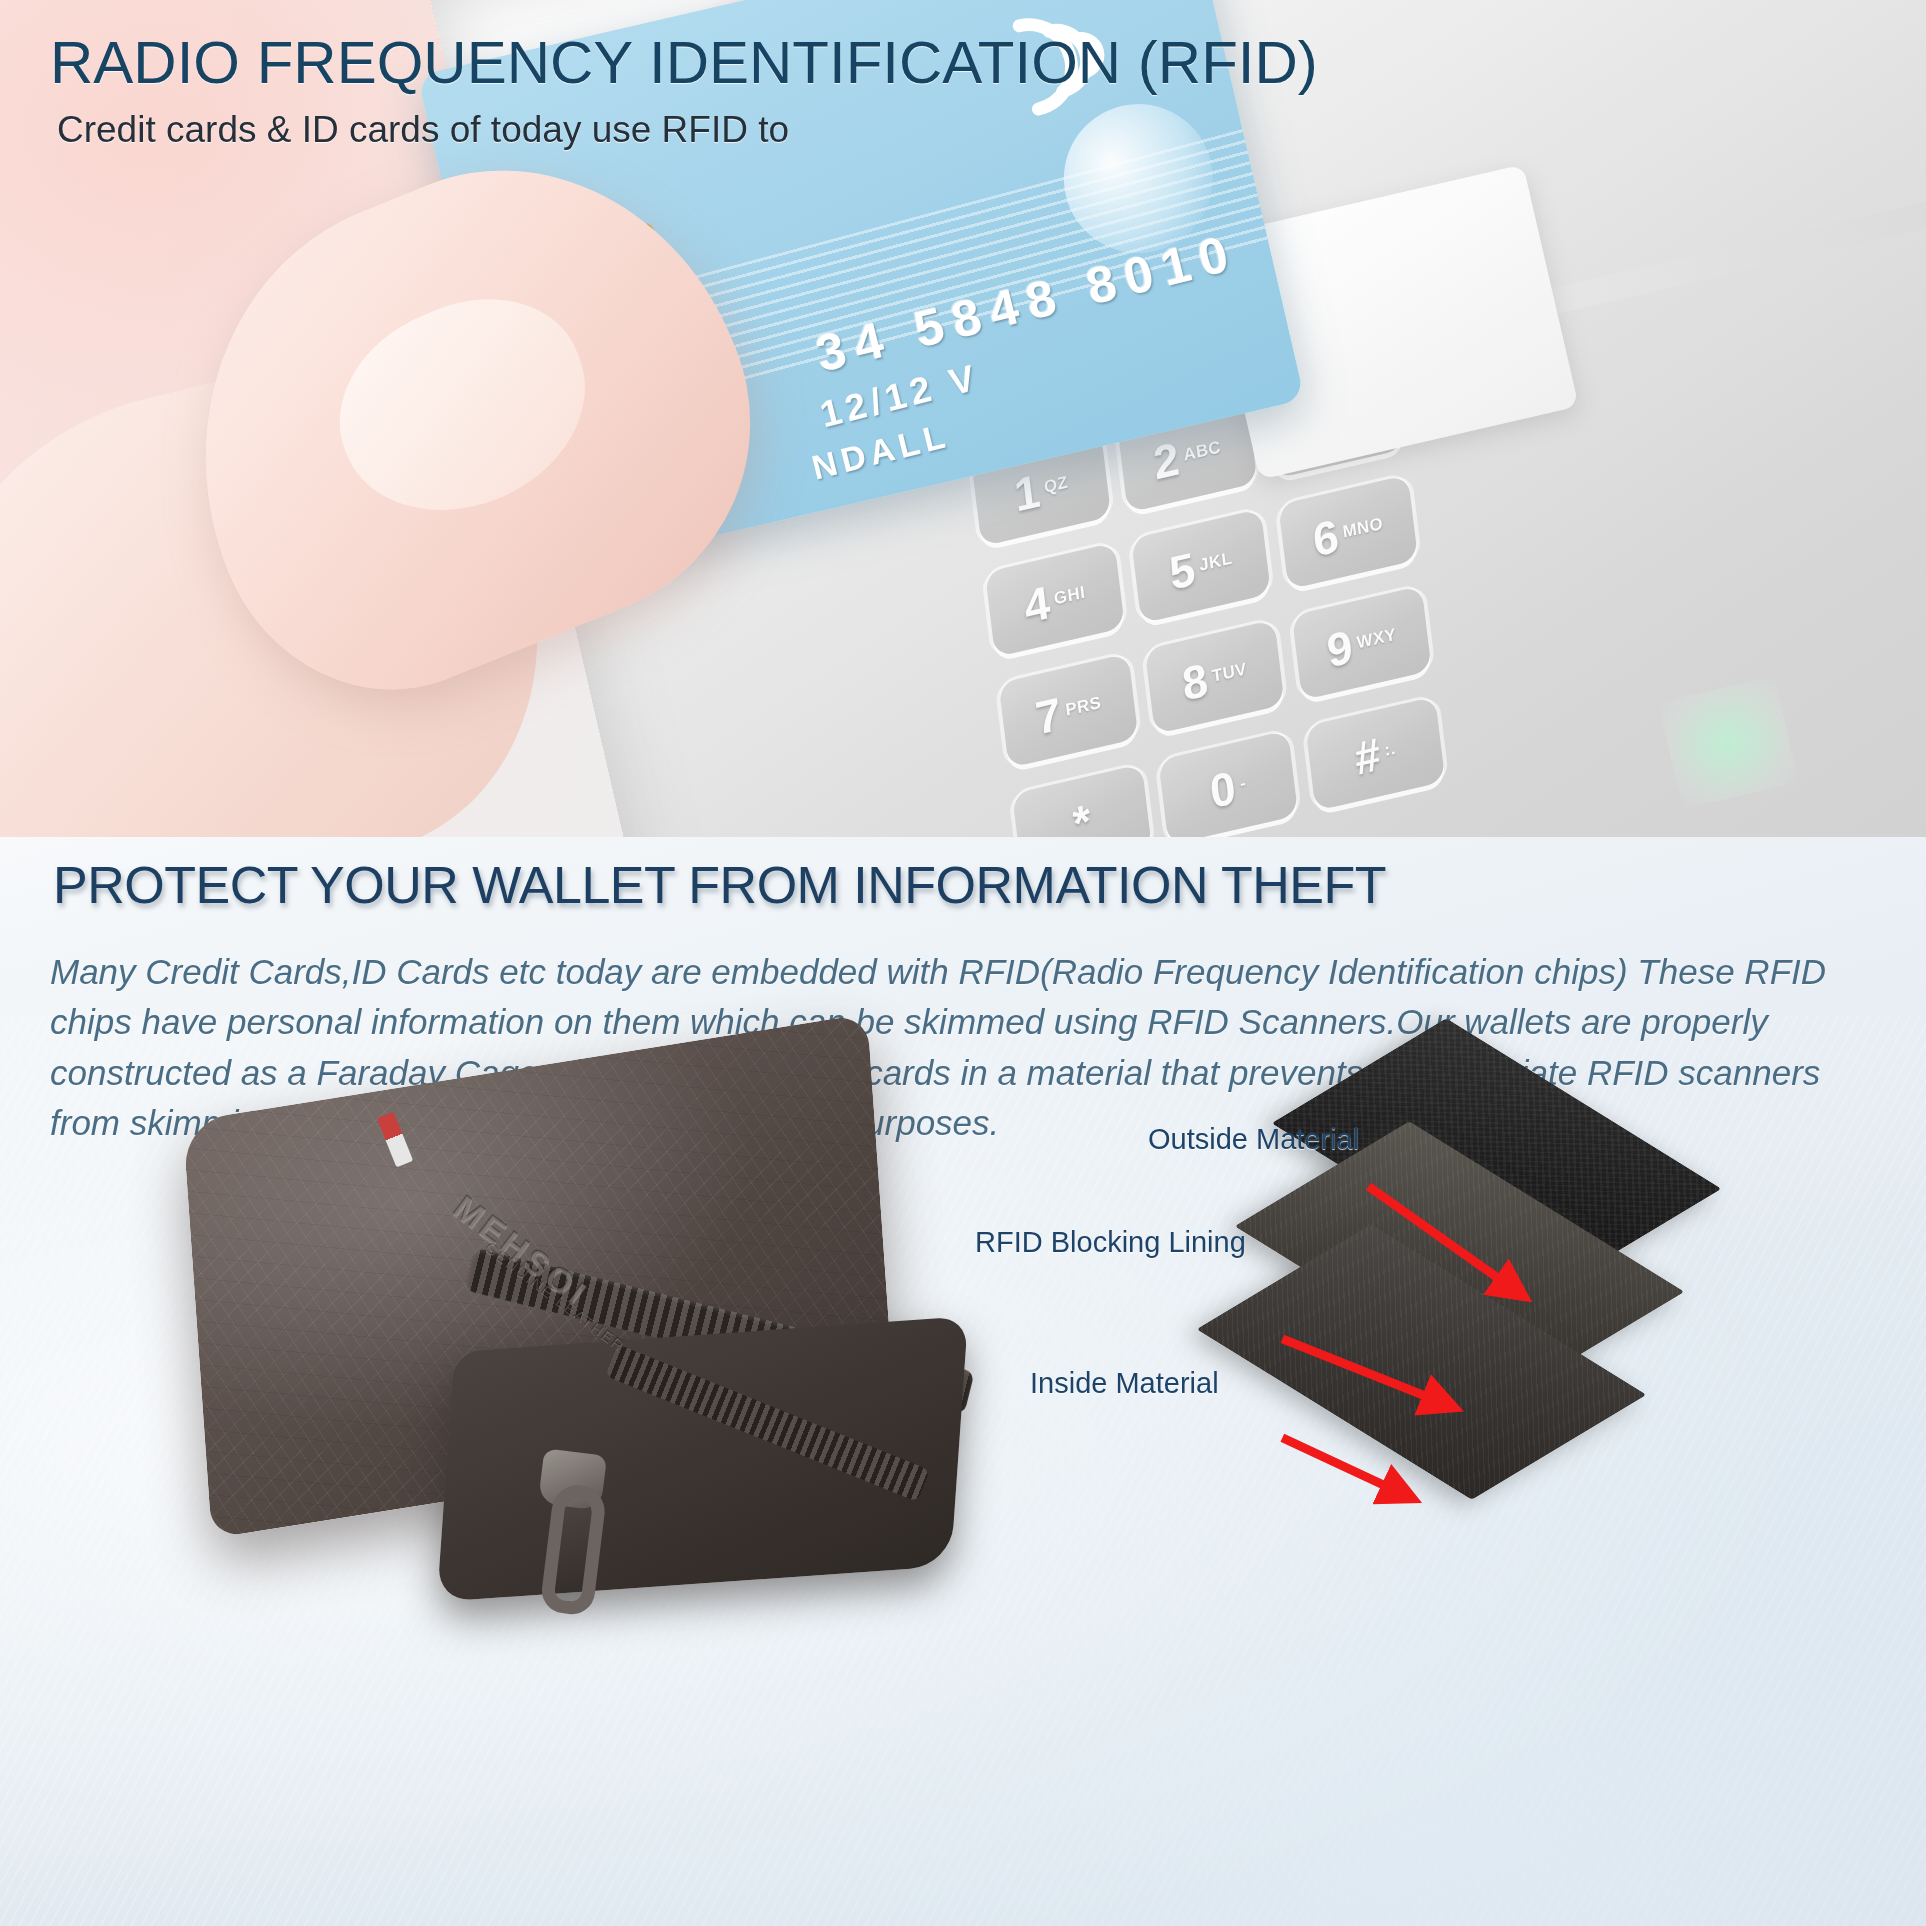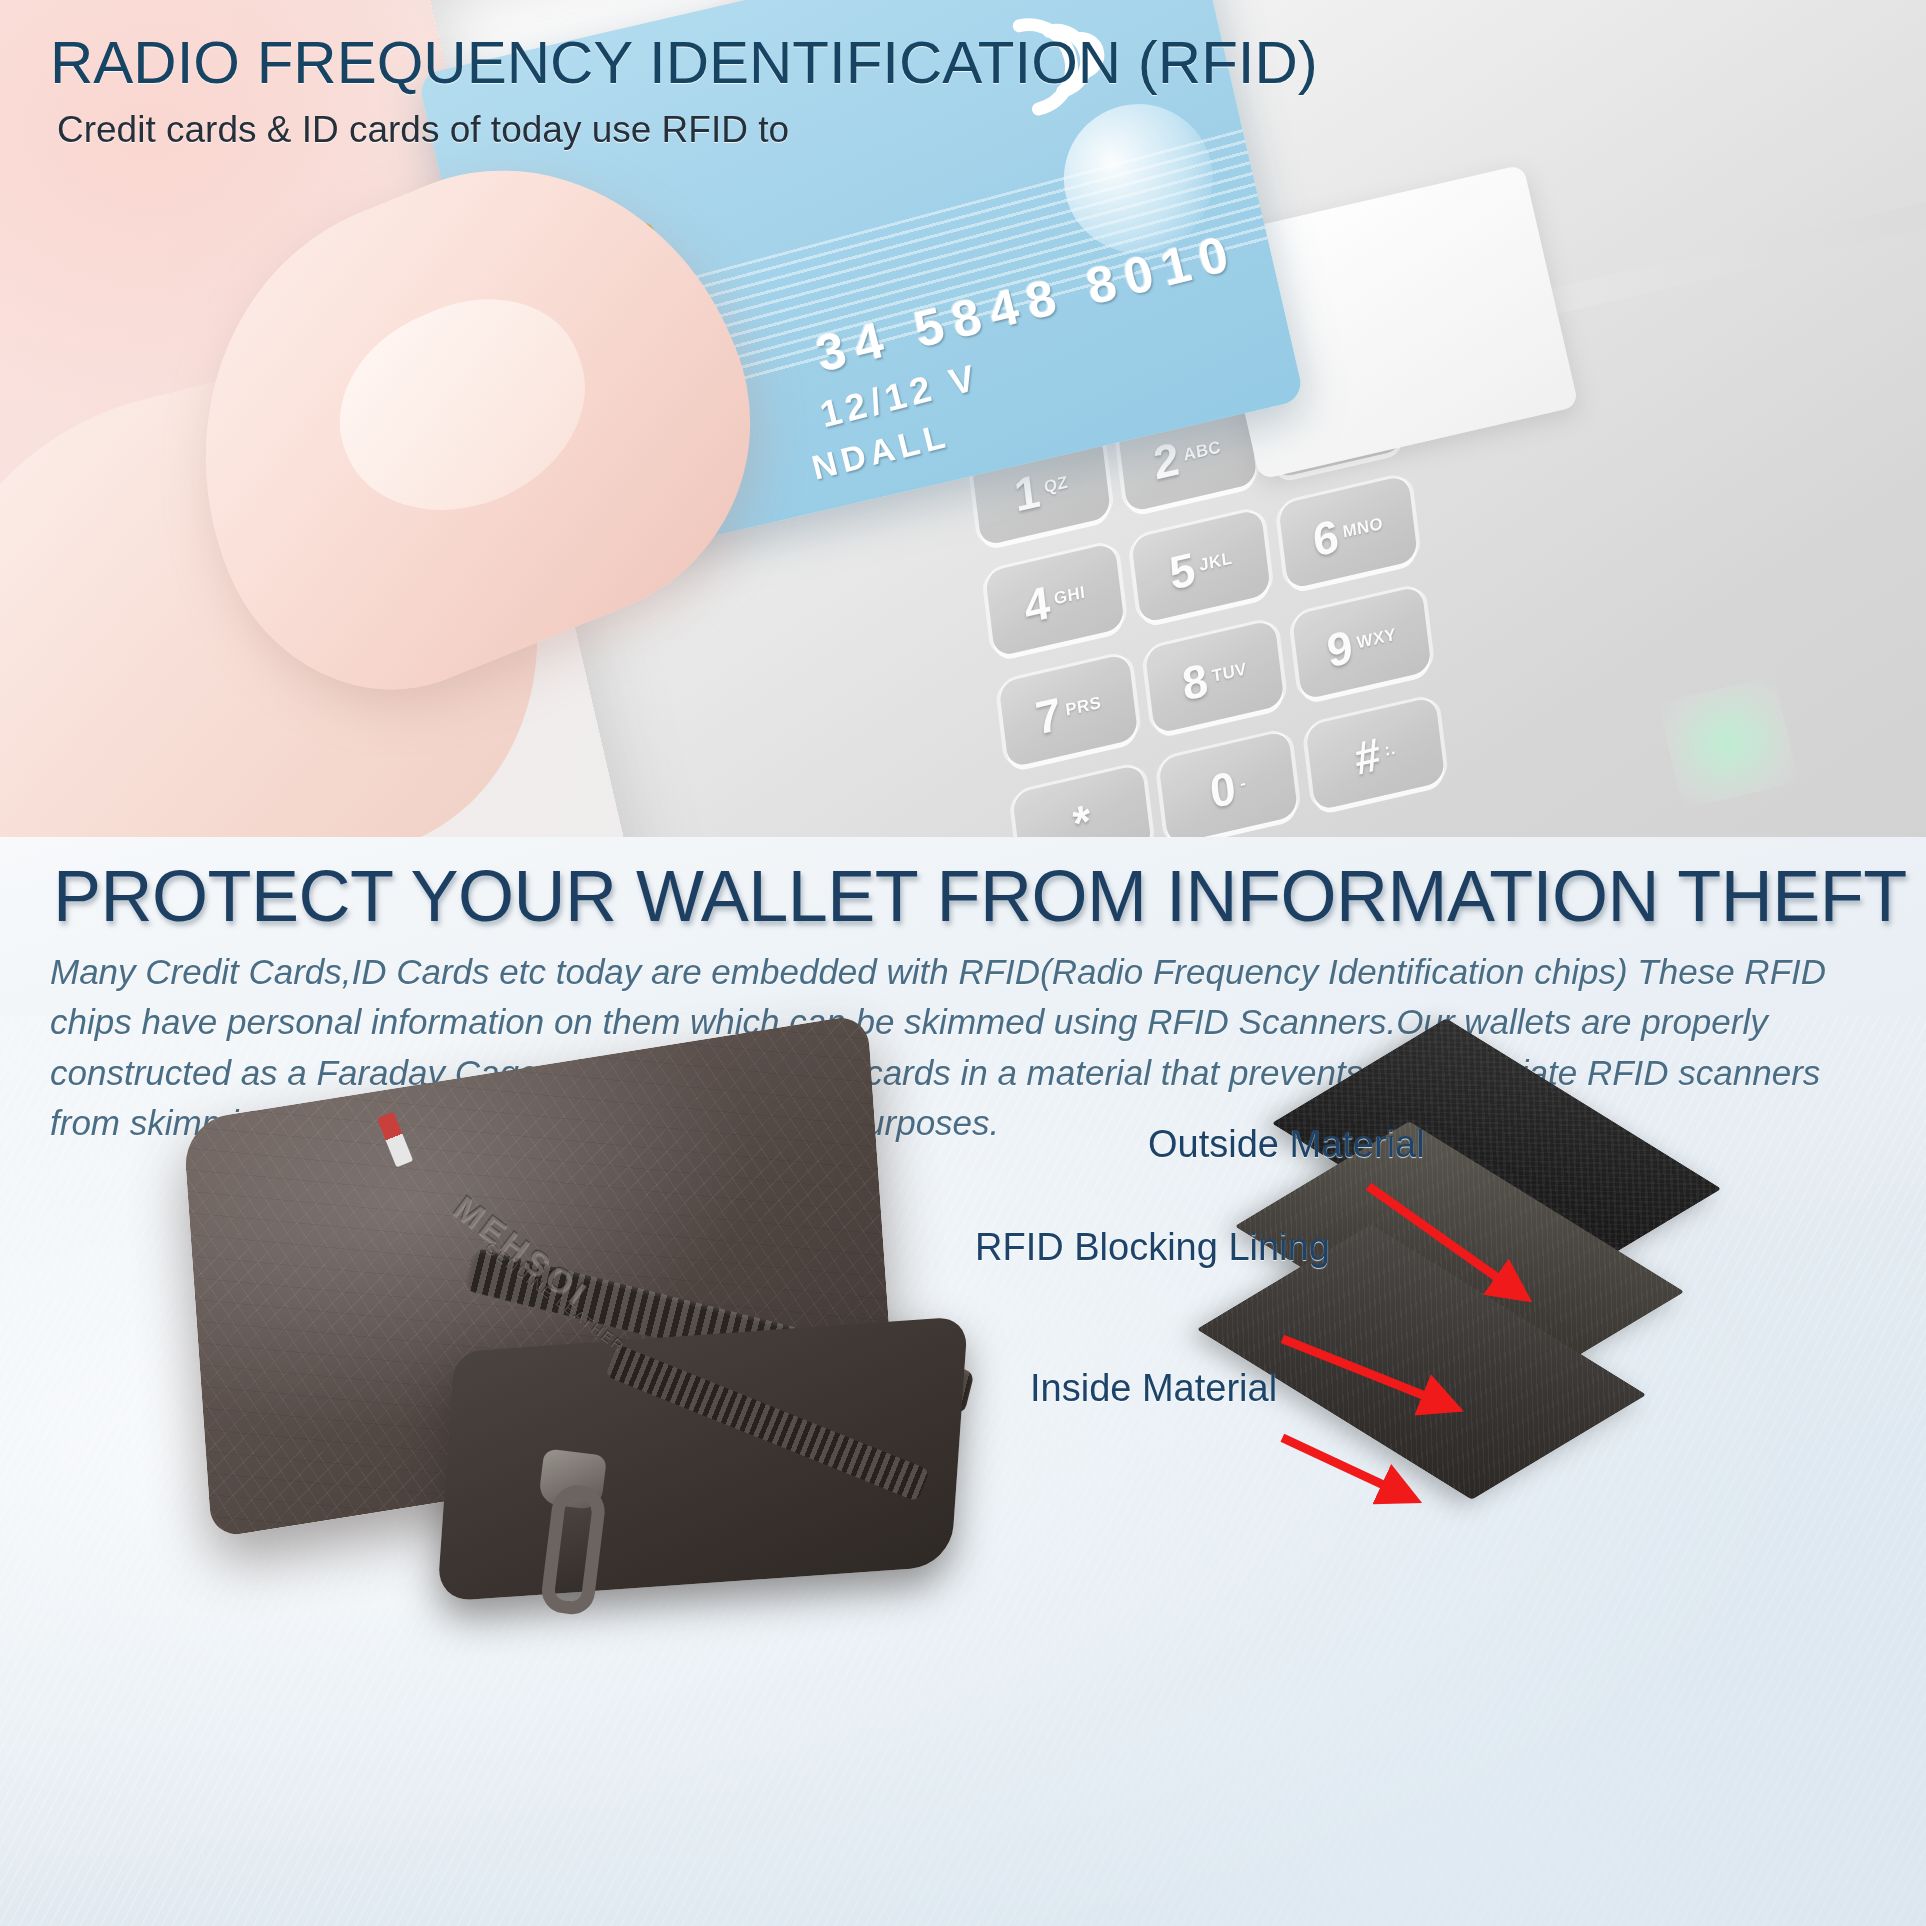--- a/index.html
+++ b/index.html
@@ -211,21 +211,21 @@
     position: absolute; left: -99px; top: 178px;
     width: 2178px; height: 1089px;
     background:
       radial-gradient(ellipse at 20% 40%, rgba(255,255,255,0.7), transparent 60%),
       radial-gradient(ellipse at 70% 75%, rgba(226,236,244,0.8), transparent 62%),
       repeating-linear-gradient(118deg, rgba(255,255,255,0.18) 0px, rgba(255,255,255,0.18) 2px, rgba(0,0,0,0) 2px, rgba(0,0,0,0) 9px);
   }
 
   #title-protect {
     position: absolute; left: 53px; top: 855px;
-    font-size: 72px; letter-spacing: -0.5px; font-weight: normal;
+    font-size: 52px; letter-spacing: -0.5px; font-weight: normal;
     color: #1d3f62; white-space: nowrap;
     text-shadow: 2px 4px 5px rgba(120,135,150,0.55);
   }
   #para-protect {
     position: absolute; left: 50px; top: 947px;
     width: 1834px;
     font-size: 35px; line-height: 1.44;
     font-style: italic; color: #4a6d86;
     text-shadow: 0 1px 1px rgba(255,255,255,0.75);
   }
@@ -337,21 +337,21 @@
   }
   .layer-inside {
     left: -24px; top: 206px;
     background:
       repeating-linear-gradient(45deg, rgba(255,255,255,0.05) 0 1px, transparent 1px 4px),
       linear-gradient(150deg, #4b4845 0%, #383532 55%, #2b2826 100%);
     box-shadow: 0 10px 22px rgba(60,60,60,0.34);
   }
 
   .mat-label {
-    position: absolute; font-size: 38px; color: #1d4368; white-space: nowrap;
+    position: absolute; font-size: 29px; color: #1d4368; white-space: nowrap;
     text-shadow: 0 1px 1px rgba(255,255,255,0.8);
   }
   #label-outside { left: 1148px; top: 1123px; }
   #label-lining  { left: 975px;  top: 1226px; }
   #label-inside  { left: 1030px; top: 1327px; margin-top: 40px; }
 
   .arrow-svg { position: absolute; left: 0; top: 0; width: 1927px; height: 1927px;
                pointer-events: none; }
 
   

